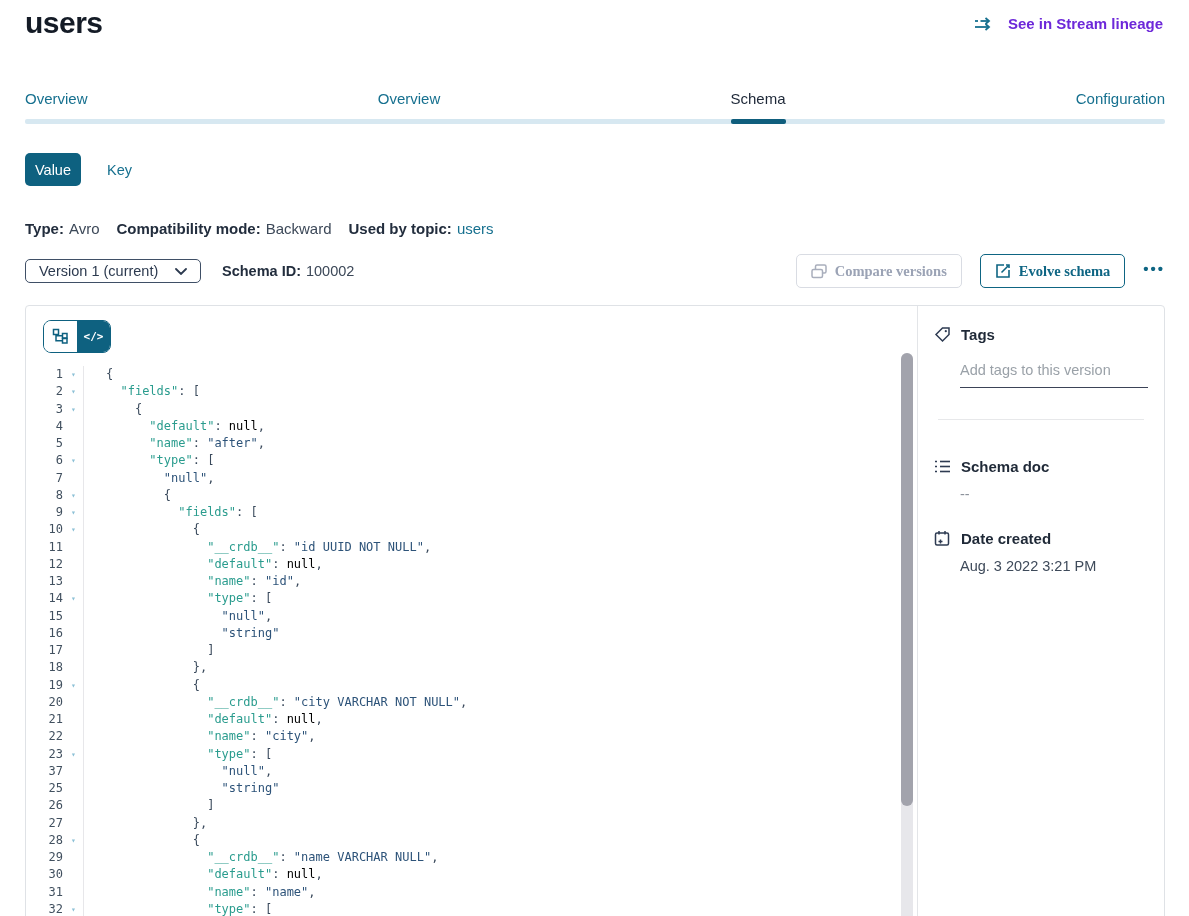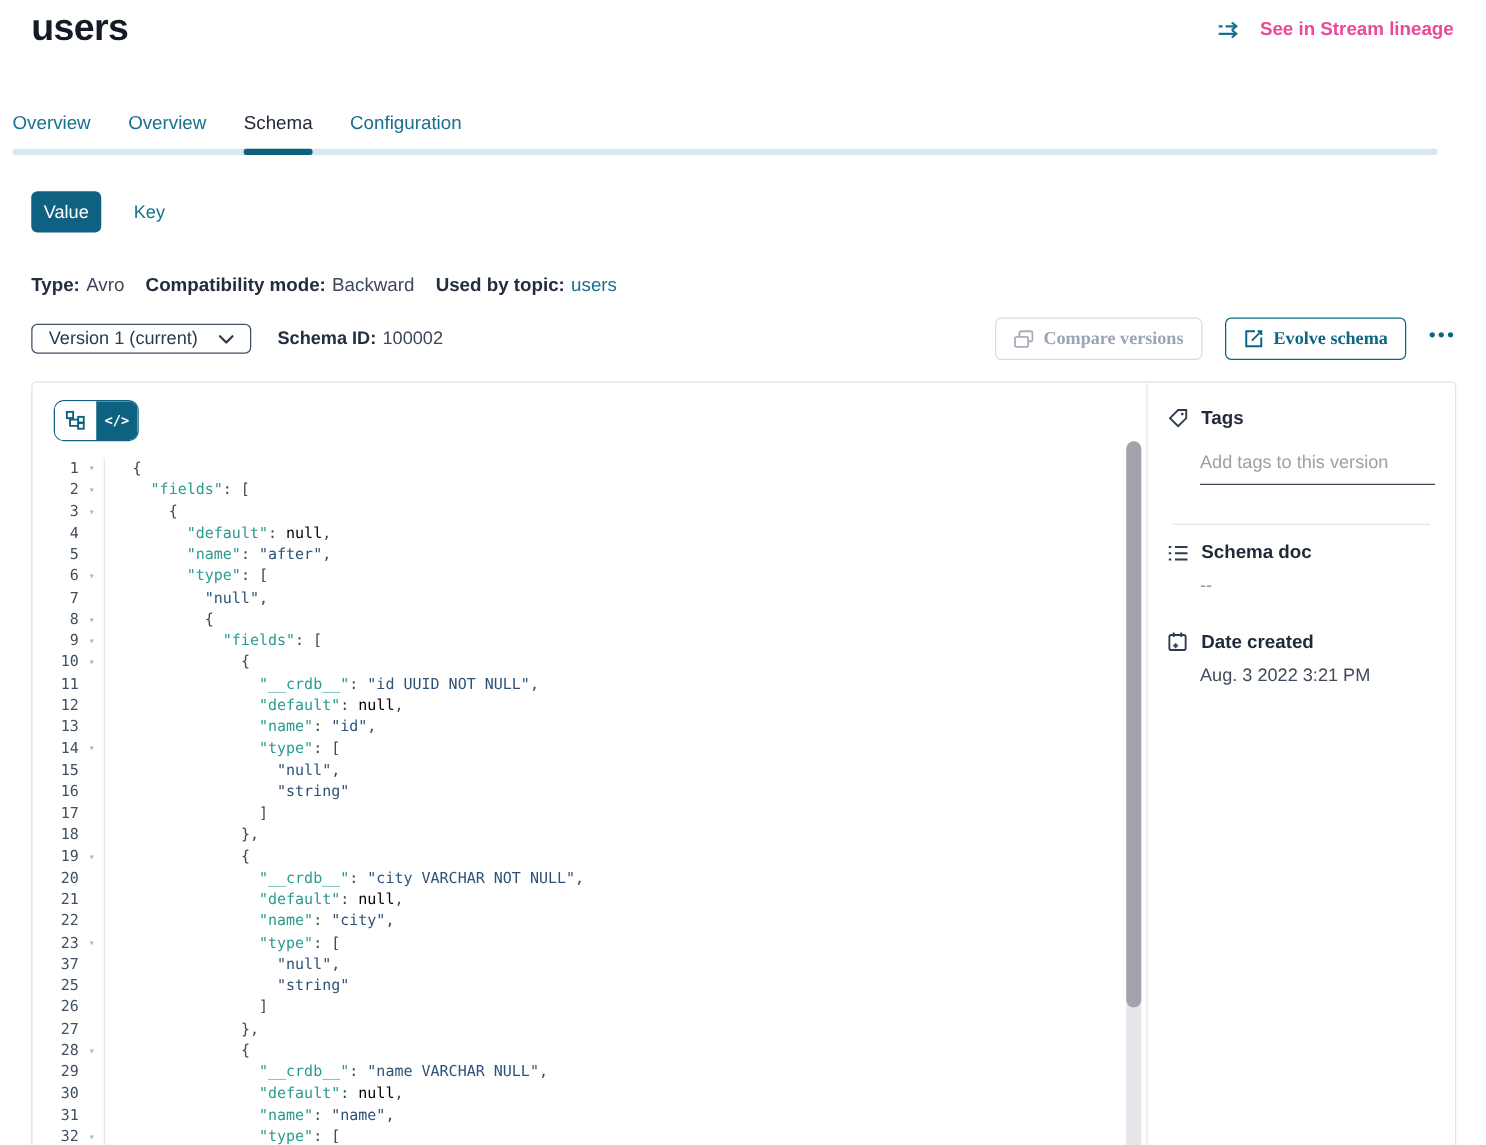--- a/index.html
+++ b/index.html
@@ -3,24 +3,24 @@
 <meta charset="utf-8">
 <style>
   * { margin:0; padding:0; box-sizing:border-box; }
   html,body { width:1189px; height:916px; overflow:hidden; background:#ffffff;
               font-family:"Liberation Sans", sans-serif; color:#1f2937; position:relative; }
 
   
   .page-title { position:absolute; top:6px; left:25px; font-size:30px; font-weight:700;
                 color:#141b26; letter-spacing:-0.5px; }
   .lineage-link { position:absolute; top:15px; right:26px; display:flex; align-items:center;
-                  gap:16px; color:#ec4899; font-weight:700; font-size:15px; cursor:pointer; }
-
-  
-  .tabs { position:absolute; top:90px; left:10px; width:1140px; display:flex; gap:30px; }
+                  gap:16px; color:#6d28d9; font-weight:700; font-size:15px; cursor:pointer; }
+
+  
+  .tabs { position:absolute; top:90px; left:25px; width:1140px; display:flex; gap:30px;justify-content:space-between; }
   .tabs::after { content:""; position:absolute; left:0; right:0; bottom:0; height:5px;
                  background:#d7e8f1; border-radius:2px; }
   .tab { position:relative; padding-bottom:17px; font-size:15px; color:#16708F; cursor:pointer; z-index:1; }
   .tab.active { color:#1d2737; }
   .tab.active::after { content:""; position:absolute; left:0; right:0; bottom:0; height:5px;
                        background:#0F5E7D; border-radius:2px; z-index:2; }
 
   
   .vk-row { position:absolute; top:153px; left:25px; display:flex; align-items:center; }
   .value-btn { width:56px; height:33px; background:#0E6180; color:#fff; border:none;
@@ -84,21 +84,21 @@
   .section-head { display:flex; align-items:center; gap:10px; font-size:15px; font-weight:700;
                   color:#1f2937; }
   .tags-input { display:block; margin:19px 0 0 26px; width:188px; border:none;
                 border-bottom:1px solid #3b4357; font-size:14.5px; font-family:inherit;
                 padding:0 0 9px 0; color:#2c3a4f; outline:none; background:transparent; }
   .tags-input::placeholder { color:#9aa1a8; }
   .side-divider { margin:31px 0 0 4px; border:none; border-top:1px solid #e7e8ea; width:206px; }
   .section-value { margin:11px 0 0 26px; font-size:14.5px; color:#3e4a5a; }
   .muted { color:#8d939c; }
   .mt-28 { margin-top:28px; }
-  .mt-30 { margin-top:13px;align-items:flex-end; }
+  .mt-30 { margin-top:38px; }
   svg { display:block; }
 </style>
 </head>
 <body>
 
 <h1 class="page-title">users</h1>
 
 <a class="lineage-link">
   <span>
     <svg width="18" height="14" viewBox="0 0 18 14" fill="none" stroke="#16708F" stroke-width="1.8">

